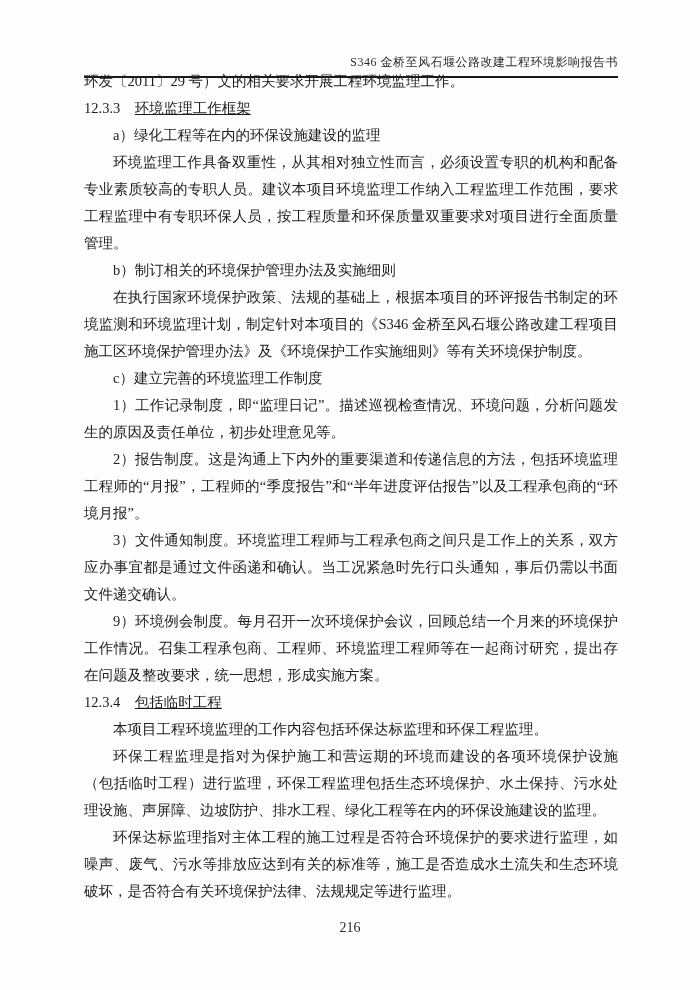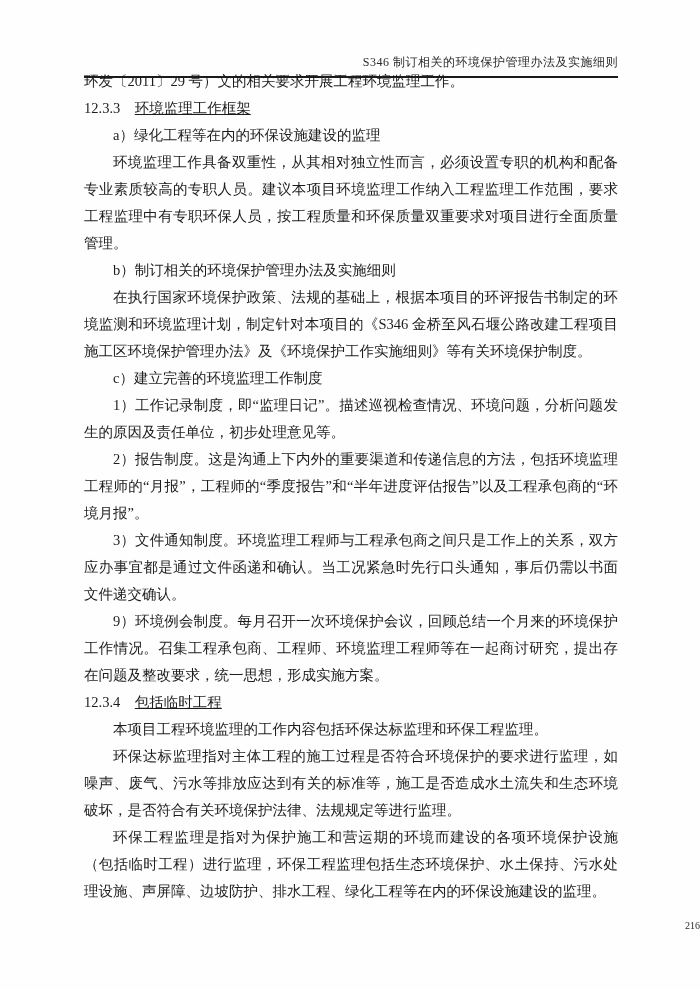--- a/index.html
+++ b/index.html
@@ -55,31 +55,31 @@
   }
   .heading .heading-title {
     margin-left: 1em;
     text-decoration: underline;
   }
   .footer {
     position: absolute;
     left: 0;
     top: 920px;
     width: 700px;
-    text-align: right;
-    font-size: 10px;
+    text-align: center;
+    font-size: 14px;
     color: #2a2a2a;
   }
 </style>
 </head>
 <body>
 
 <div class="page">
 
-  <div class="running-header">S346 制订相关的环境保护管理办法及实施细则</div>
+  <div class="running-header">S346 金桥至风石堰公路改建工程环境影响报告书</div>
 
   <div class="content">
 
     <p class="para">环发〔2011〕29 号）文的相关要求开展工程环境监理工作。</p>
 
     <h3 class="heading"><span class="heading-number">12.3.3</span><span class="heading-title">环境监理工作框架</span></h3>
 
     <p class="para indent">a）绿化工程等在内的环保设施建设的监理</p>
 
     <p class="para indent">环境监理工作具备双重性，从其相对独立性而言，必须设置专职的机构和配备专业素质较高的专职人员。建议本项目环境监理工作纳入工程监理工作范围，要求工程监理中有专职环保人员，按工程质量和环保质量双重要求对项目进行全面质量管理。</p>
@@ -95,21 +95,21 @@
     <p class="para indent">2）报告制度。这是沟通上下内外的重要渠道和传递信息的方法，包括环境监理工程师的“月报”，工程师的“季度报告”和“半年进度评估报告”以及工程承包商的“环境月报”。</p>
 
     <p class="para indent">3）文件通知制度。环境监理工程师与工程承包商之间只是工作上的关系，双方应办事宜都是通过文件函递和确认。当工况紧急时先行口头通知，事后仍需以书面文件递交确认。</p>
 
     <p class="para indent">9）环境例会制度。每月召开一次环境保护会议，回顾总结一个月来的环境保护工作情况。召集工程承包商、工程师、环境监理工程师等在一起商讨研究，提出存在问题及整改要求，统一思想，形成实施方案。</p>
 
     <h3 class="heading"><span class="heading-number">12.3.4</span><span class="heading-title">包括临时工程</span></h3>
 
     <p class="para indent">本项目工程环境监理的工作内容包括环保达标监理和环保工程监理。</p>
 
+    <p class="para indent">环保工程监理是指对为保护施工和营运期的环境而建设的各项环境保护设施（包括临时工程）进行监理，环保工程监理包括生态环境保护、水土保持、污水处理设施、声屏障、边坡防护、排水工程、绿化工程等在内的环保设施建设的监理。</p>
+
     <p class="para indent">环保达标监理指对主体工程的施工过程是否符合环境保护的要求进行监理，如噪声、废气、污水等排放应达到有关的标准等，施工是否造成水土流失和生态环境破坏，是否符合有关环境保护法律、法规规定等进行监理。</p>
-
-    <p class="para indent">环保工程监理是指对为保护施工和营运期的环境而建设的各项环境保护设施（包括临时工程）进行监理，环保工程监理包括生态环境保护、水土保持、污水处理设施、声屏障、边坡防护、排水工程、绿化工程等在内的环保设施建设的监理。</p>
 
   </div>
 
   <div class="footer">216</div>
 
 </div>
 
 </body></html>

